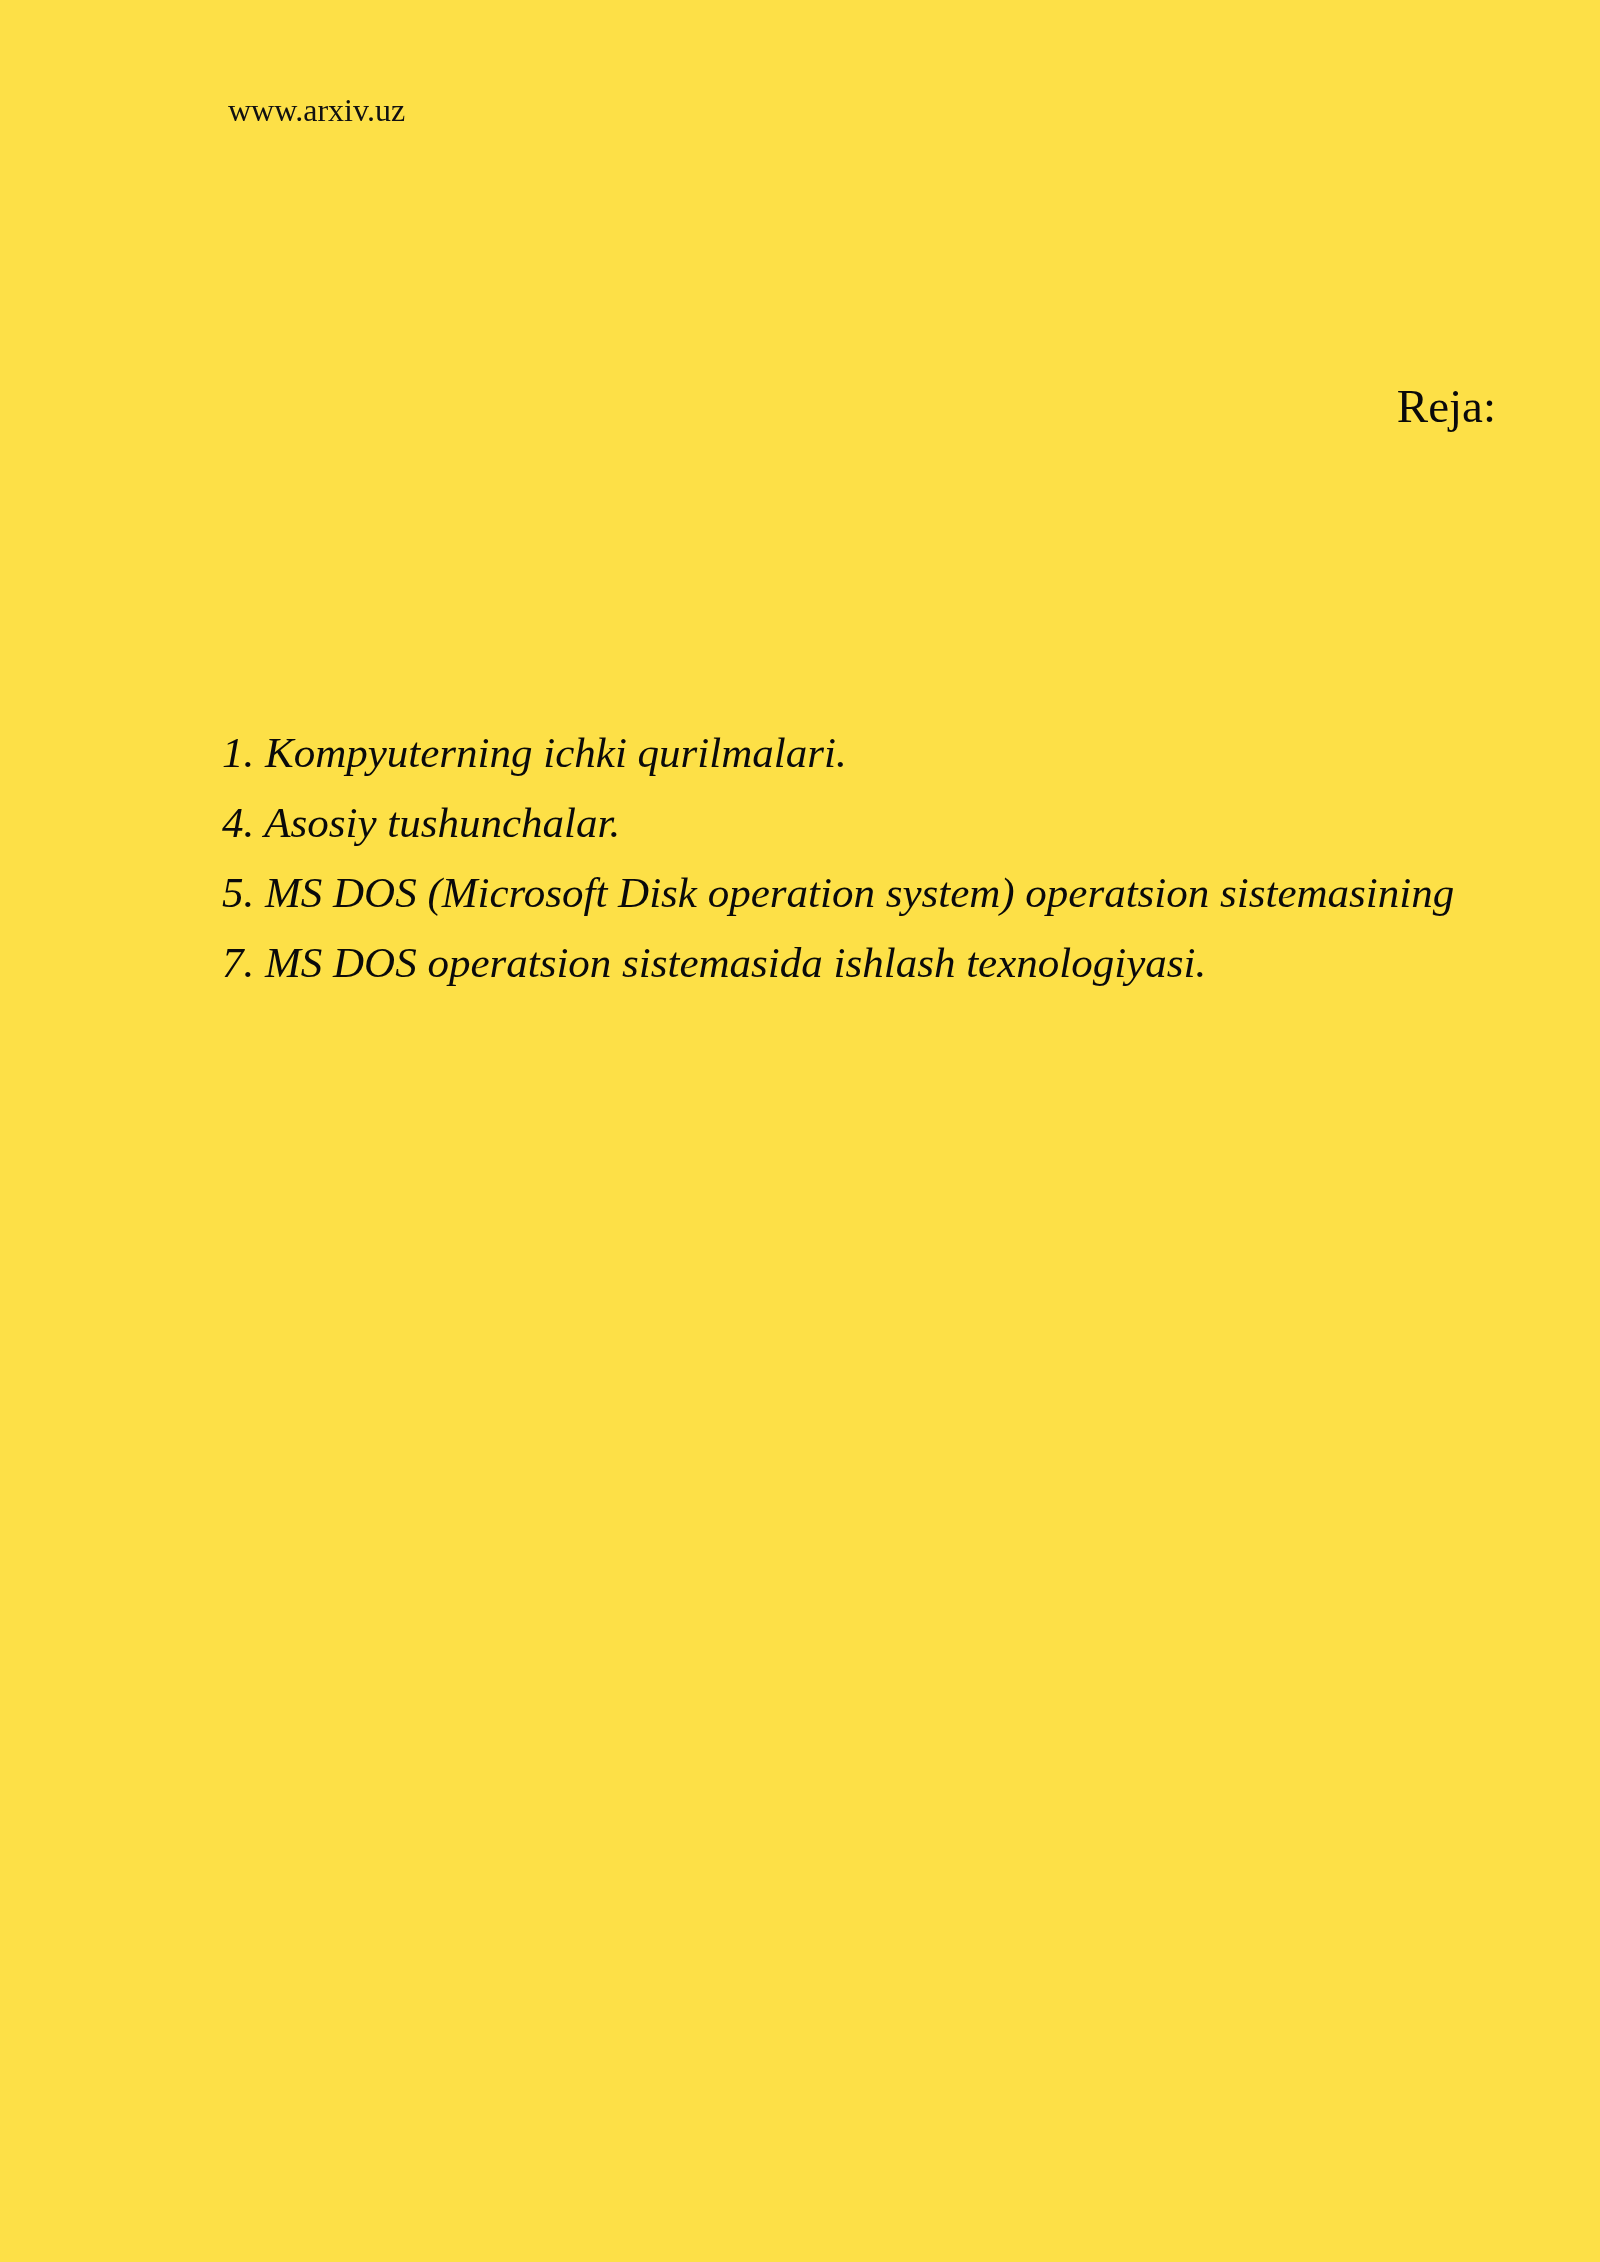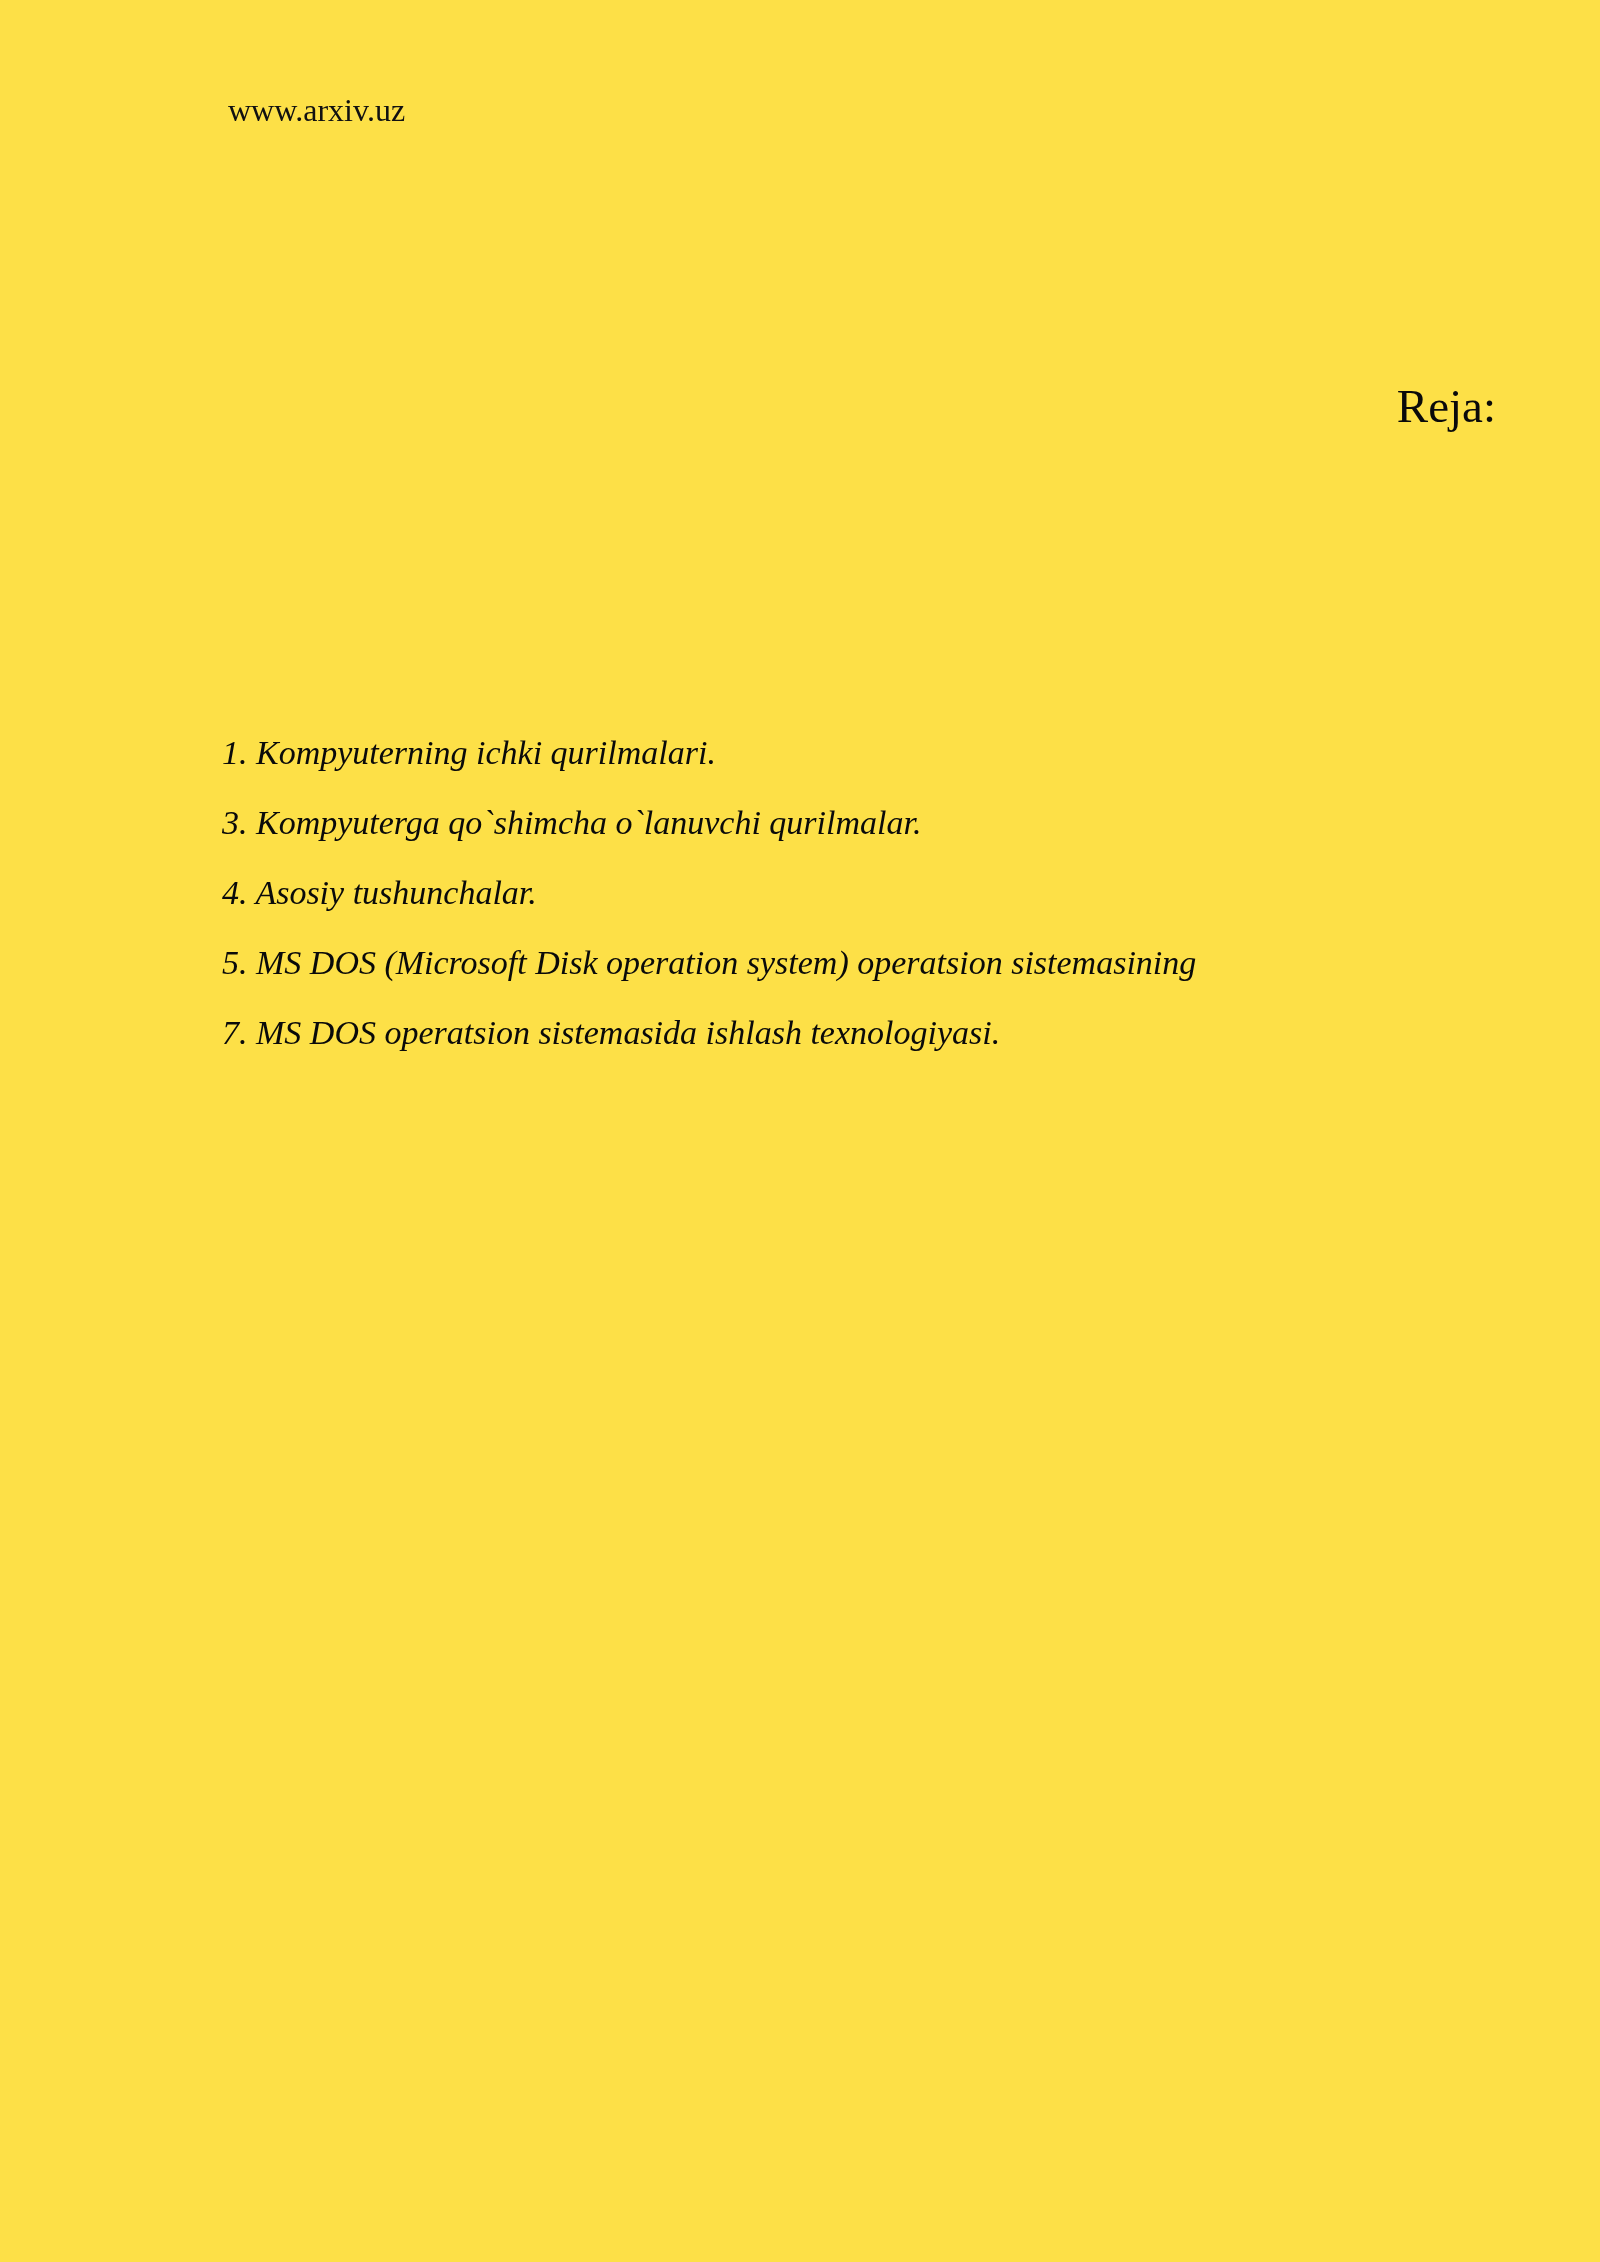--- a/index.html
+++ b/index.html
@@ -33,40 +33,39 @@
     font-size: 47px;
     line-height: 1;
     text-align: right;
     color: #0a0a0a;
   }
   .plan {
     position: absolute;
     left: 222px;
     top: 718px;
     width: 1300px;
-    font-size: 34px;
+    font-size: 43px;
     font-style: italic;
     color: #0a0a0a;
   }
   .plan .plan-line {
     height: 70px;
     line-height: 70px;
     white-space: nowrap;
   }
 </style>
 </head>
 <body>
 
 <div class="page">
 
   <div class="site-header">www.arxiv.uz</div>
 
   <div class="doc-title">Reja:</div>
 
   <div class="plan">
     <div class="plan-line">1. Kompyuterning ichki qurilmalari.</div>
-    <div class="plan-line">3. Kompyuterga qo`shimcha o`lanuvchi qurilmalar.</div>
     <div class="plan-line">4. Asosiy tushunchalar.</div>
     <div class="plan-line">5. MS DOS (Microsoft Disk operation system) operatsion sistemasining</div>
     <div class="plan-line">7. MS DOS operatsion sistemasida ishlash texnologiyasi.</div>
   </div>
 
 </div>
 
 </body></html>

